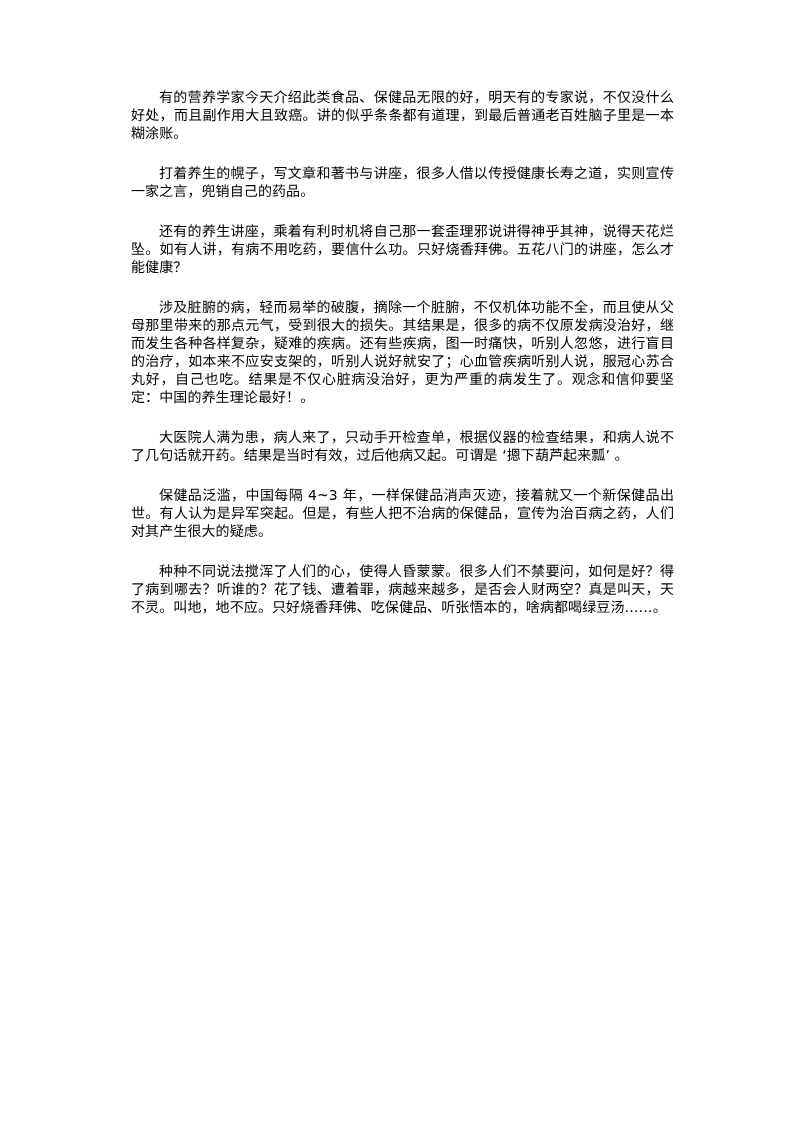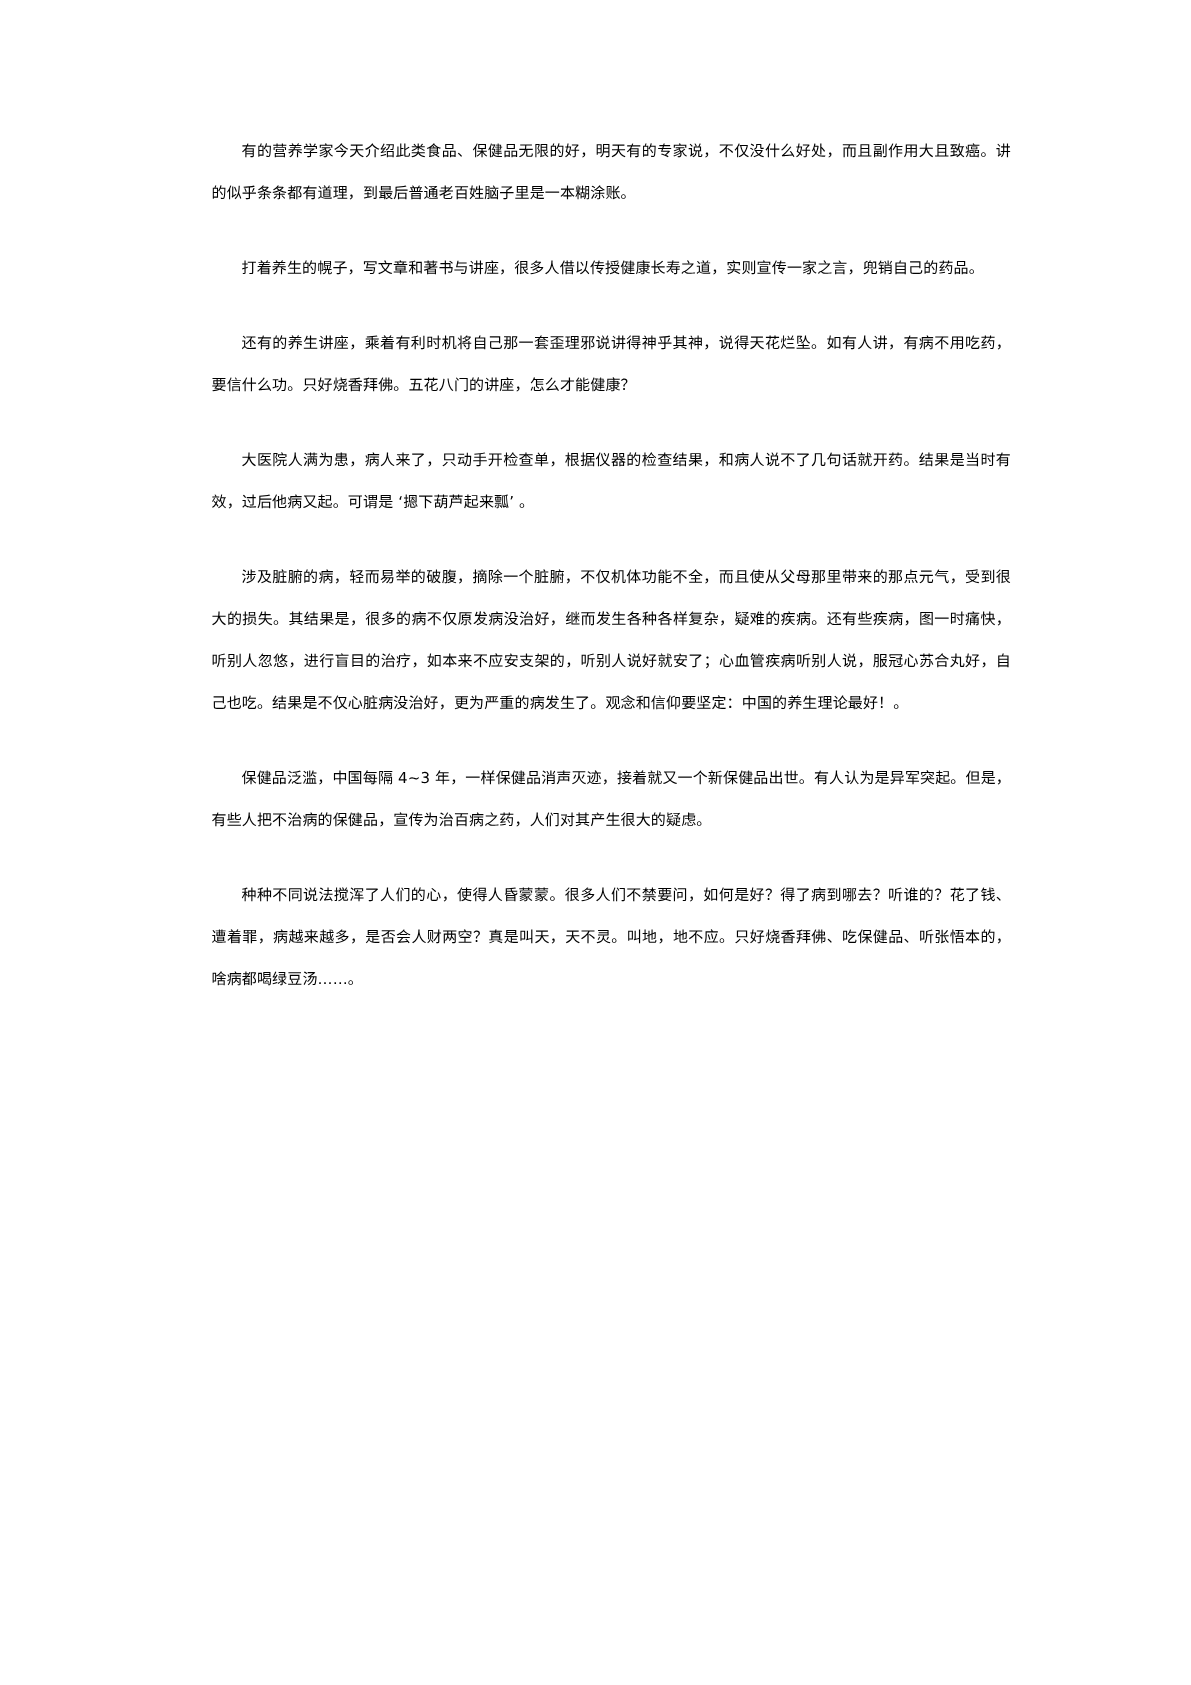--- a/index.html
+++ b/index.html
@@ -25,23 +25,23 @@
   }
 
   .page-body {
     position: absolute;
     left: 126px;
     top: 88px;
     width: 548px;
   }
 
   .para {
-    margin: 0 0 22px 15px;
-    font-size: 10px;
-    line-height: 28px;
+    margin: 0 0 22px 5px;
+    font-size: 14px;
+    line-height: 18px;
     text-align: justify;
     text-justify: inter-ideograph;
     text-indent: 2em;
     letter-spacing: 0.1px;
     word-break: break-all;
     color: #000000;
   }
 
   .para:last-child {
     margin-bottom: 0;
@@ -49,19 +49,19 @@
 </style>
 </head>
 <body>
 
 <div class="page">
   <div class="page-body">
 
     <p class="para">有的营养学家今天介绍此类食品、保健品无限的好，明天有的专家说，不仅没什么好处，而且副作用大且致癌。讲的似乎条条都有道理，到最后普通老百姓脑子里是一本糊涂账。</p>
     <p class="para">打着养生的幌子，写文章和著书与讲座，很多人借以传授健康长寿之道，实则宣传一家之言，兜销自己的药品。</p>
     <p class="para">还有的养生讲座，乘着有利时机将自己那一套歪理邪说讲得神乎其神，说得天花烂坠。如有人讲，有病不用吃药，要信什么功。只好烧香拜佛。五花八门的讲座，怎么才能健康？</p>
+    <p class="para">涉及脏腑的病，轻而易举的破腹，摘除一个脏腑，不仅机体功能不全，而且使从父母那里带来的那点元气，受到很大的损失。其结果是，很多的病不仅原发病没治好，继而发生各种各样复杂，疑难的疾病。还有些疾病，图一时痛快，听别人忽悠，进行盲目的治疗，如本来不应安支架的，听别人说好就安了；心血管疾病听别人说，服冠心苏合丸好，自己也吃。结果是不仅心脏病没治好，更为严重的病发生了。观念和信仰要坚定：中国的养生理论最好！。</p>
     <p class="para">大医院人满为患，病人来了，只动手开检查单，根据仪器的检查结果，和病人说不了几句话就开药。结果是当时有效，过后他病又起。可谓是 ‘摁下葫芦起来瓢’ 。</p>
-    <p class="para">涉及脏腑的病，轻而易举的破腹，摘除一个脏腑，不仅机体功能不全，而且使从父母那里带来的那点元气，受到很大的损失。其结果是，很多的病不仅原发病没治好，继而发生各种各样复杂，疑难的疾病。还有些疾病，图一时痛快，听别人忽悠，进行盲目的治疗，如本来不应安支架的，听别人说好就安了；心血管疾病听别人说，服冠心苏合丸好，自己也吃。结果是不仅心脏病没治好，更为严重的病发生了。观念和信仰要坚定：中国的养生理论最好！。</p>
     <p class="para">保健品泛滥，中国每隔 4~3 年，一样保健品消声灭迹，接着就又一个新保健品出世。有人认为是异军突起。但是，有些人把不治病的保健品，宣传为治百病之药，人们对其产生很大的疑虑。</p>
     <p class="para">种种不同说法搅浑了人们的心，使得人昏蒙蒙。很多人们不禁要问，如何是好？得了病到哪去？听谁的？花了钱、遭着罪，病越来越多，是否会人财两空？真是叫天，天不灵。叫地，地不应。只好烧香拜佛、吃保健品、听张悟本的，啥病都喝绿豆汤……。</p>
 
   </div>
 </div>
 
 </body></html>

